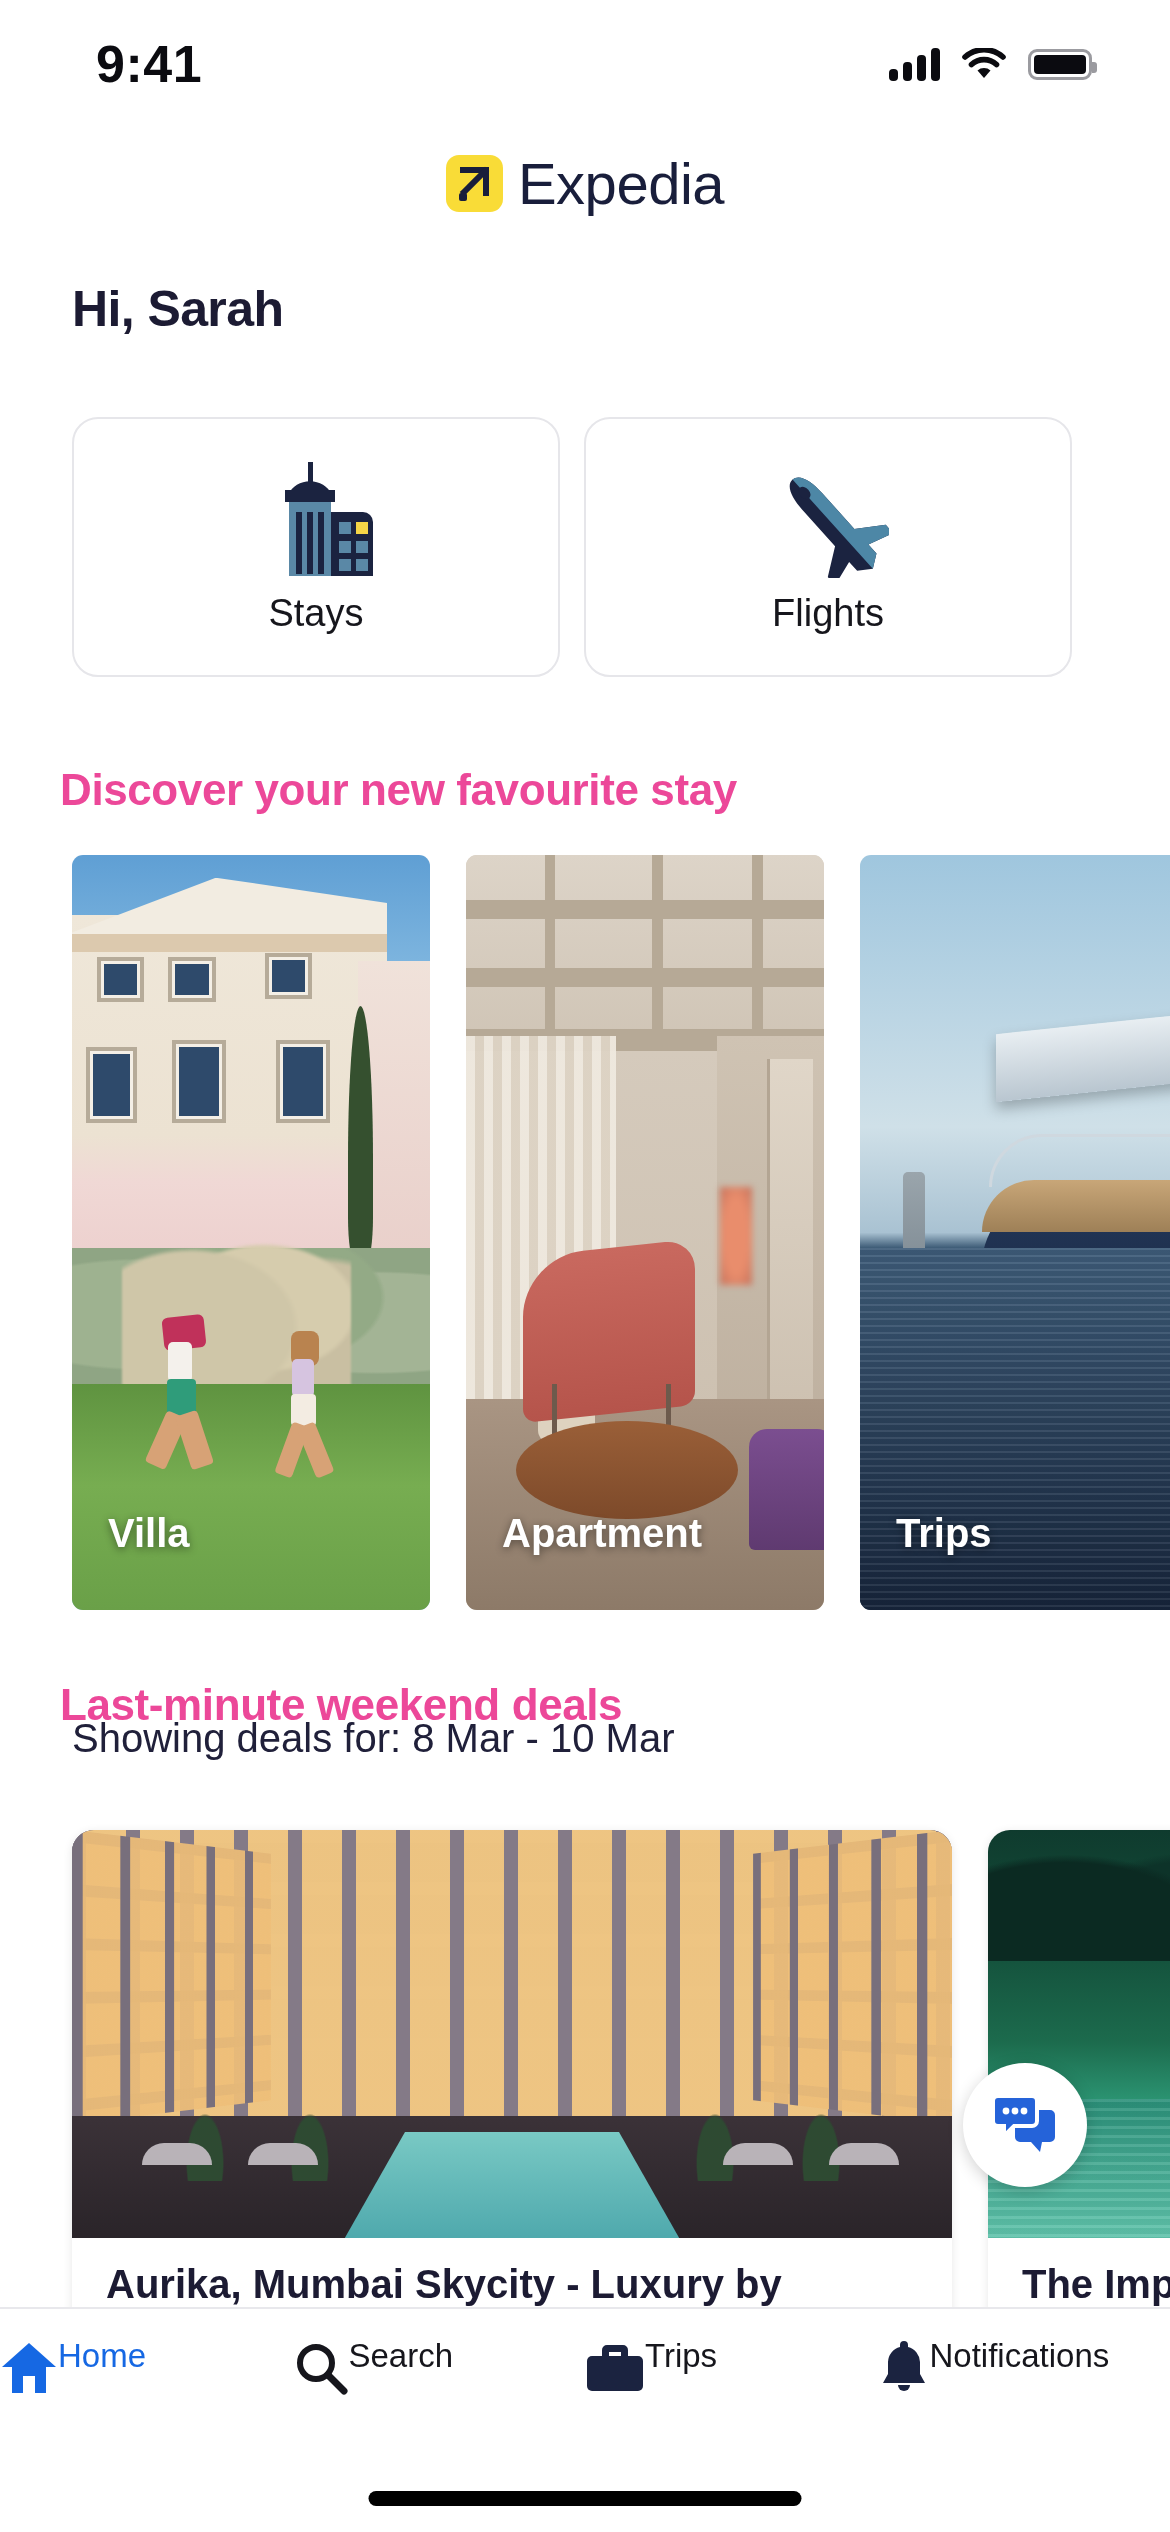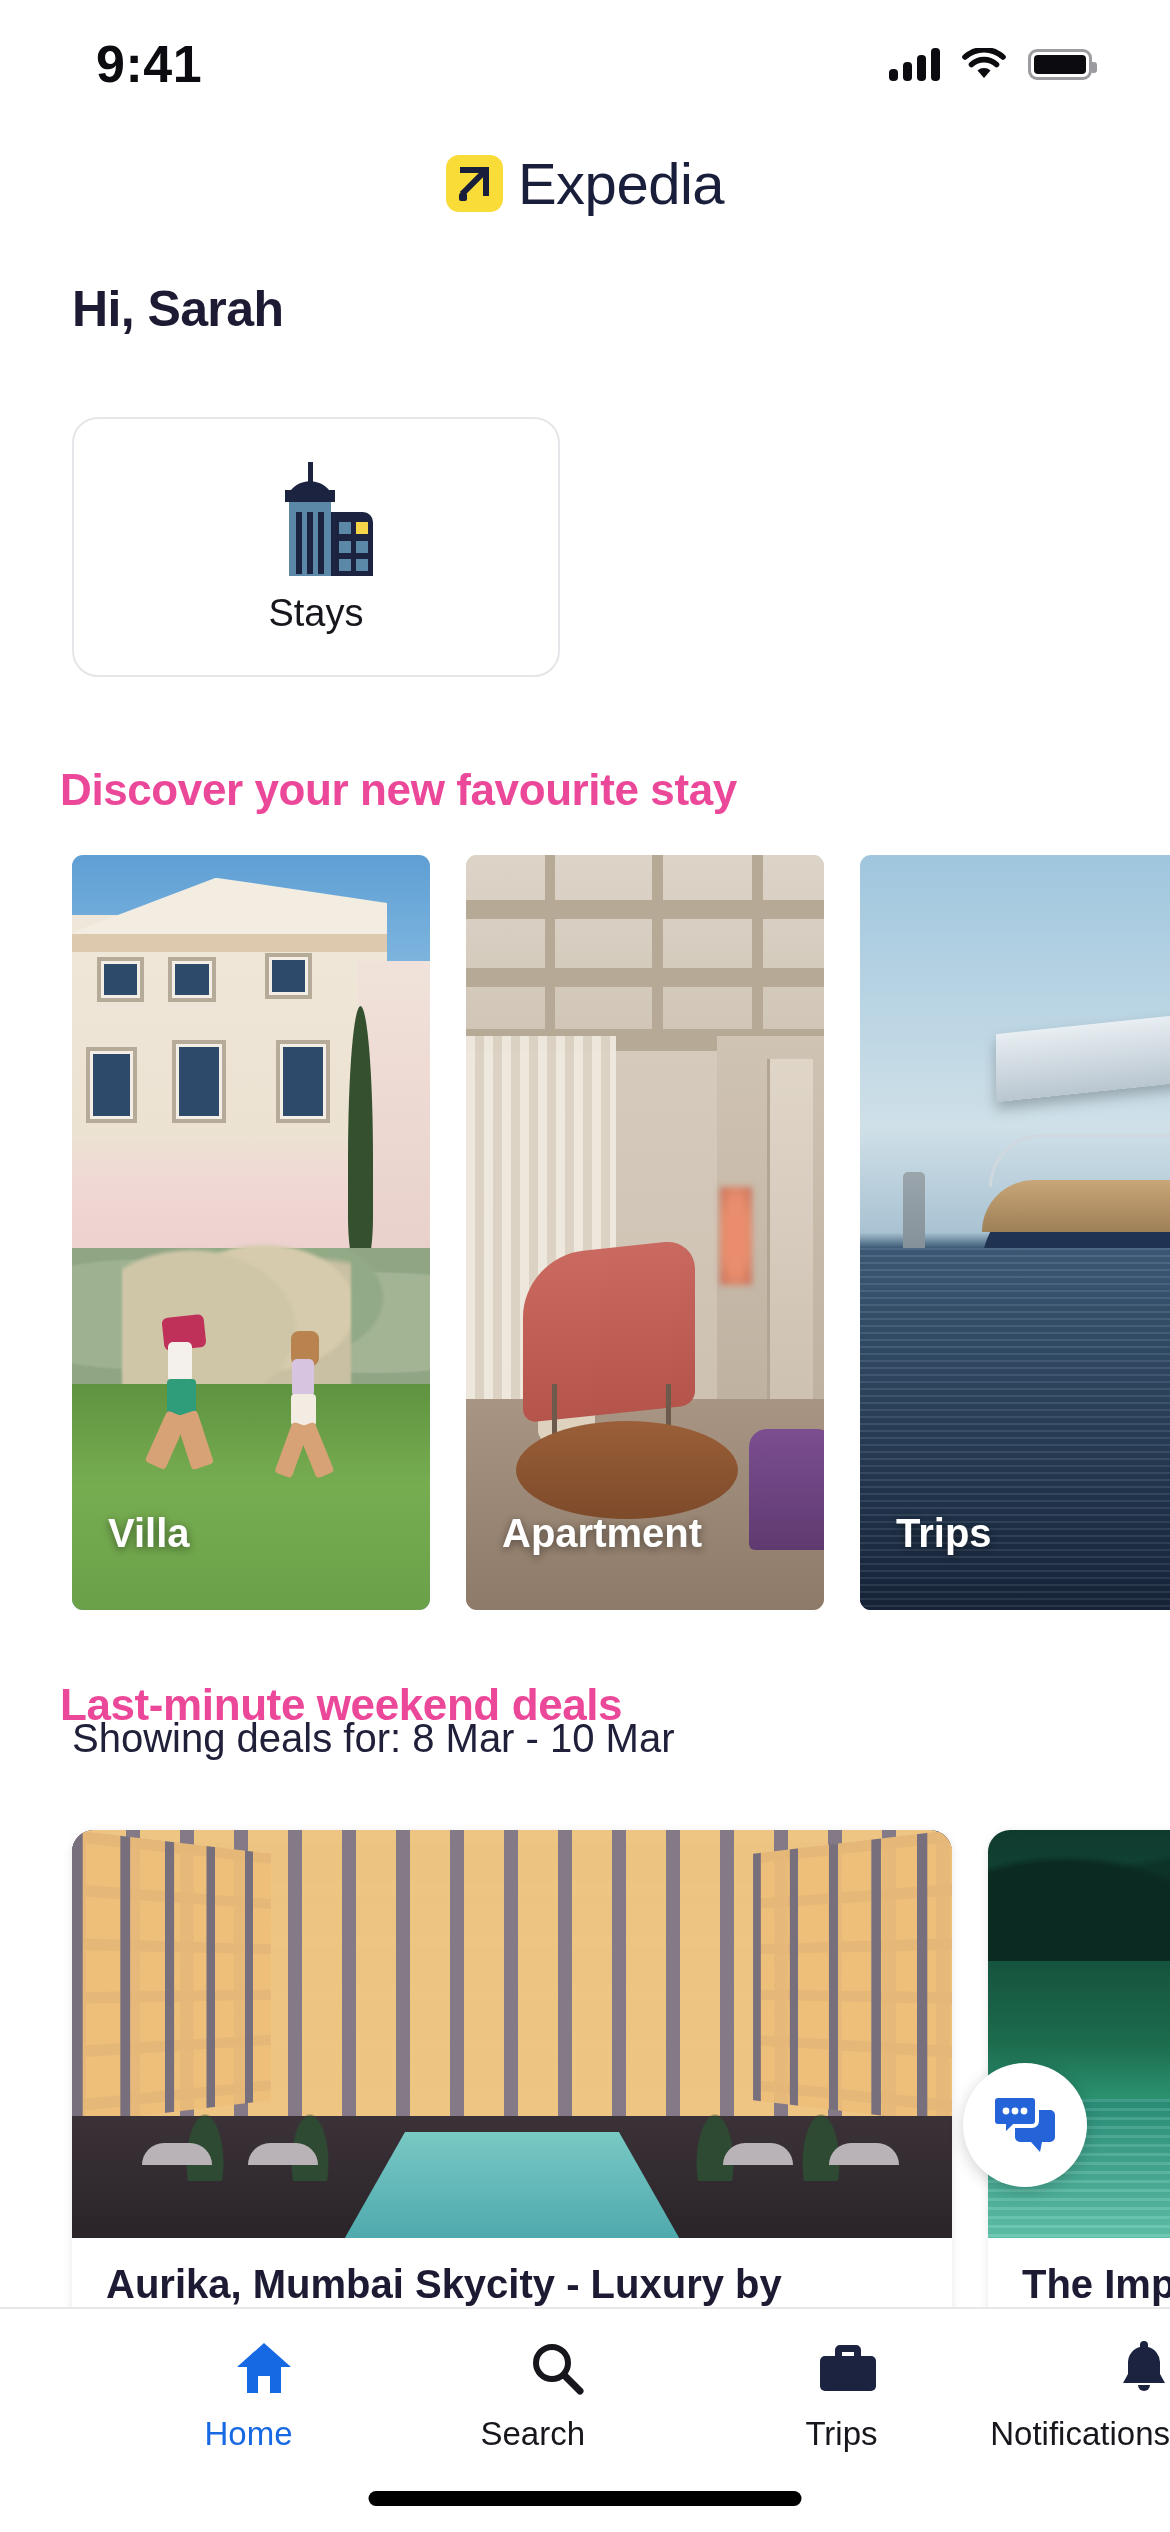--- a/index.html
+++ b/index.html
@@ -235,22 +235,22 @@
     display:flex; align-items:center; justify-content:center;
   }
 
   
   .bottom-nav {
     position:absolute; left:0; bottom:0; width:1170px; height:225px;
     background:#fff; border-top:2px solid #e8e8ec;
     display:flex; align-items:flex-start; padding-top:28px;
   }
   .nav-item {
-    flex:1; display:flex; flex-direction:column;
-    align-items:flex-end; gap:16px;
+    flex:1; display:flex; flex-direction:row;
+    align-items:flex-start; gap:0;
   }
   .nav-icon { height:62px; display:flex; align-items:center; justify-content:center; position:relative; }
   .nav-label { font-size:33px; color:#16161c; }
   .nav-item.active .nav-label { color:#1668e3; }
   .home-indicator {
     position:absolute; left:50%; transform:translateX(-50%);
     bottom:26px; width:433px; height:15px; background:#000; border-radius:10px;
   }
   .avatar-blob {
     position:absolute; left:-26px; top:11px;
@@ -312,20 +312,34 @@
           <rect x="105" y="62" width="12" height="12" fill="#f5d547"></rect>
           <rect x="88" y="81" width="12" height="12" fill="#5a88a6"></rect>
           <rect x="105" y="81" width="12" height="12" fill="#5a88a6"></rect>
           <rect x="88" y="99" width="12" height="12" fill="#5a88a6"></rect>
           <rect x="105" y="99" width="12" height="12" fill="#5a88a6"></rect>
         </svg>
       </div>
       <div class="quick-label">Stays</div>
     </div>
 
+    <div class="quick-card">
+      <div class="glyph">
+        <svg width="122" height="118" viewBox="0 0 122 118">
+          <g transform="rotate(-42 61 59)">
+            <ellipse cx="61" cy="16" rx="5" ry="4" fill="#f5d547"></ellipse>
+            <ellipse cx="61" cy="96" rx="5" ry="4" fill="#f5d547"></ellipse>
+            <path d="M61 6 c9 0 13 13 13 30 v48 l26 18 v11 l-26-8 v12 l-13 9 -13-9 v-12 l-26 8 v-11 l26-18 V36 c0-17 4-30 13-30 Z" fill="#1b2340"></path>
+            <path d="M61 6 c9 0 13 13 13 30 v48 l26 18 v11 l-26-8 v12 l-13 9 Z" fill="#4d87a6"></path>
+            <ellipse cx="61" cy="24" rx="5" ry="7" fill="#1b2340"></ellipse>
+          </g>
+        </svg>
+      </div>
+      <div class="quick-label">Flights</div>
+    </div>
   </div>
 
   <div class="section-title" id="discover-title">Discover your new favourite stay</div>
 
   <div class="discover-rail">
 
     <div class="stay-card">
       <div class="art-villa">
         <div class="villa-body"></div>
         <div class="villa-pedi"></div>

